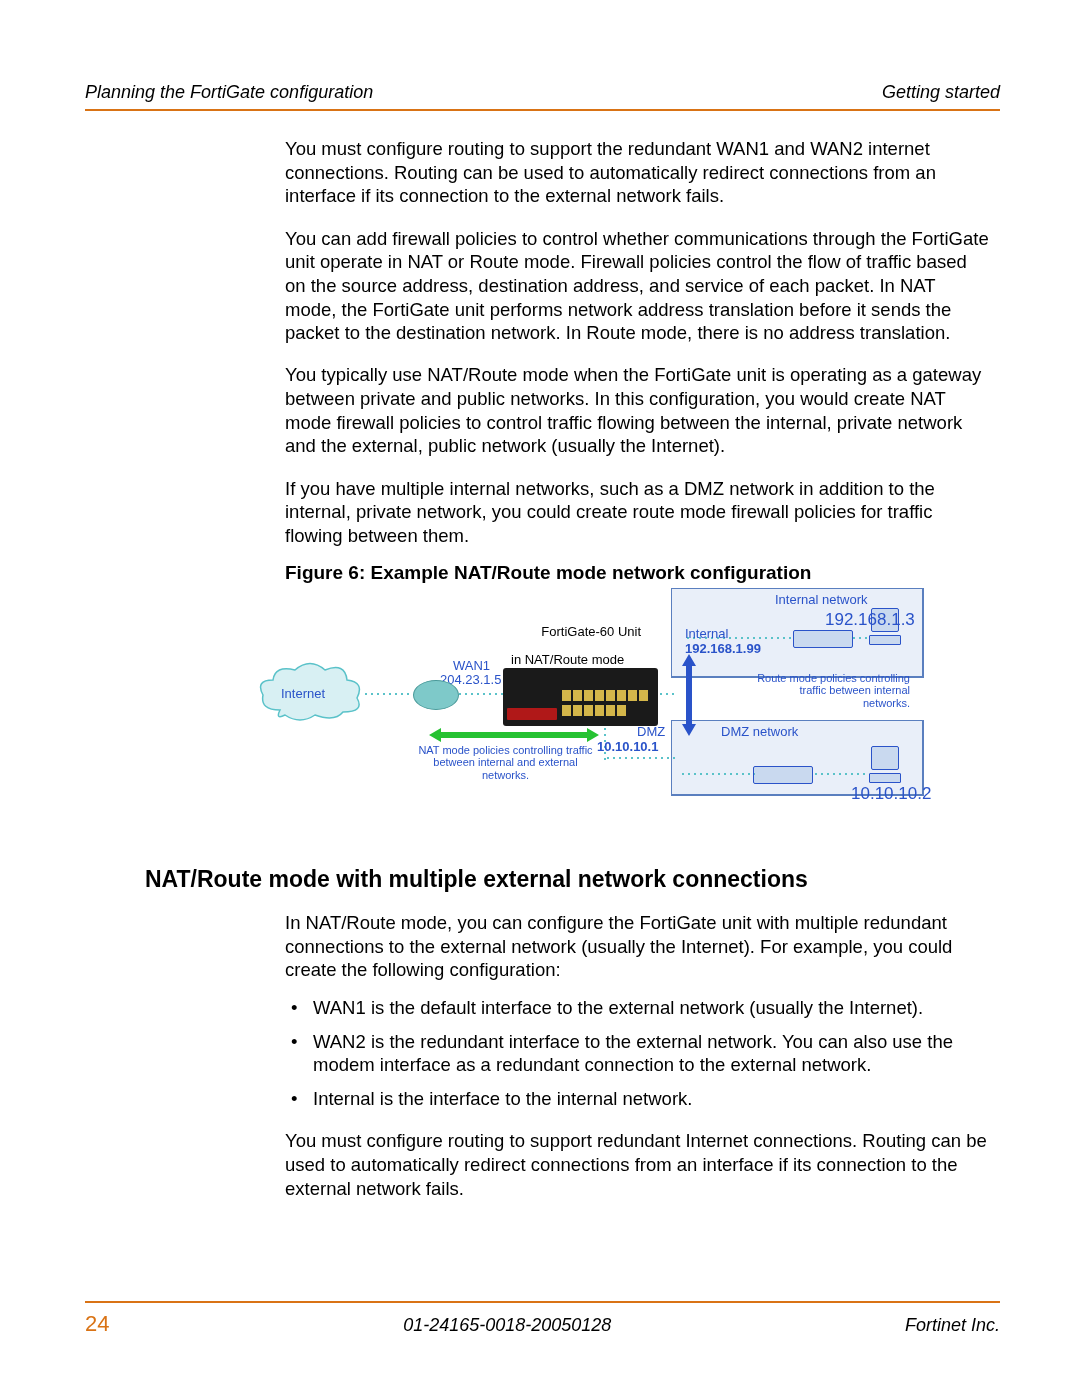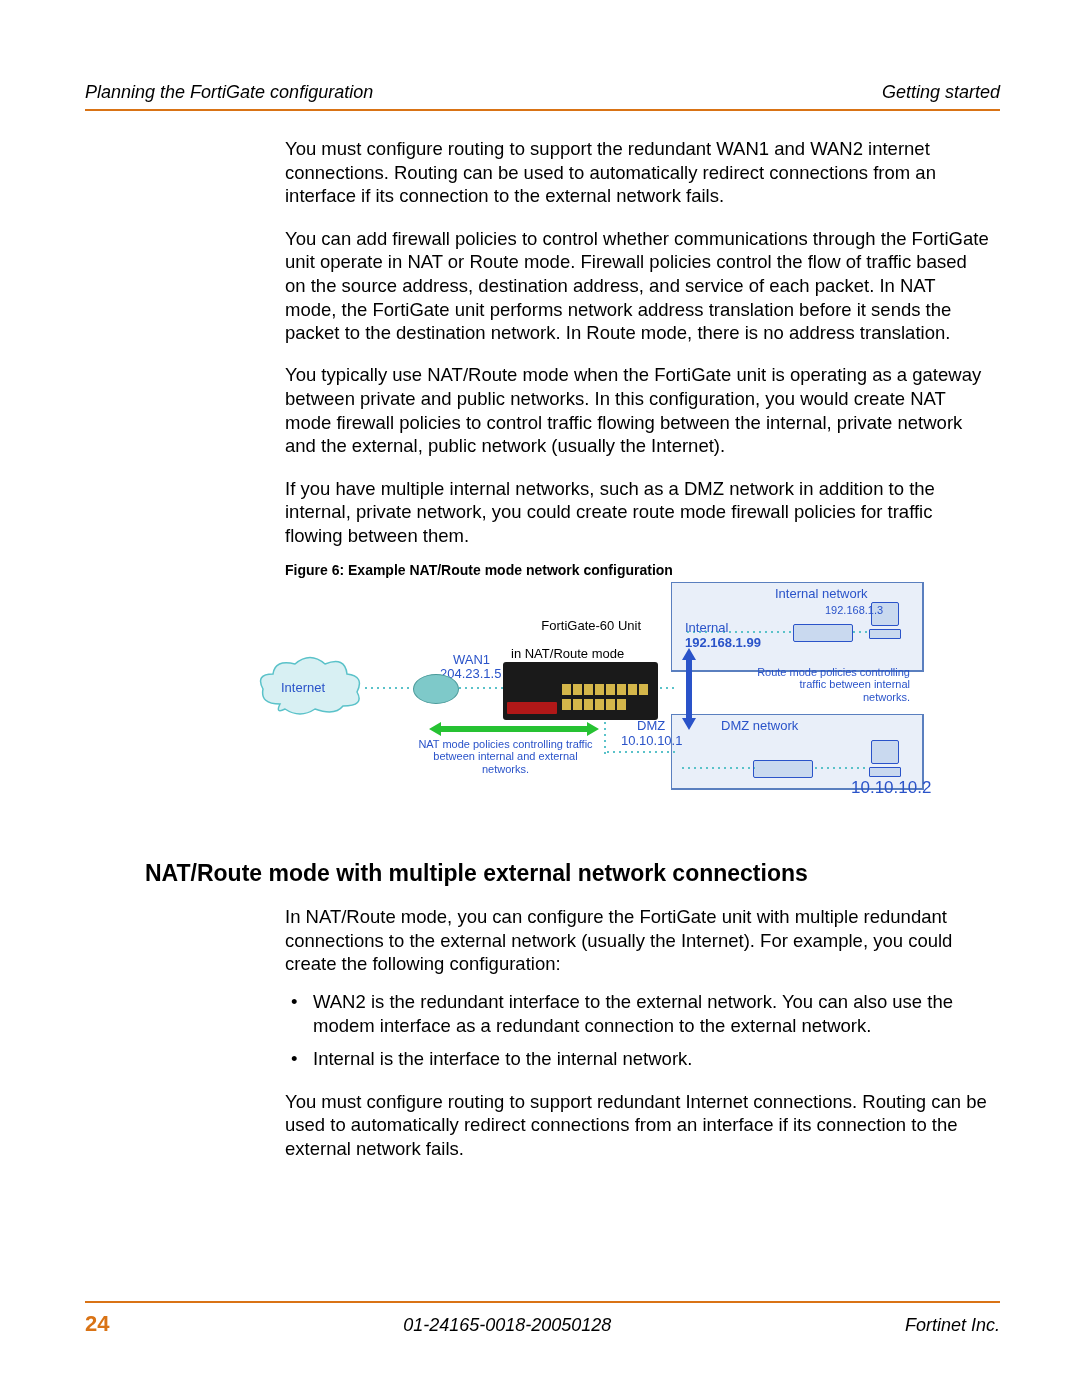--- a/index.html
+++ b/index.html
@@ -1,21 +1,21 @@
 <!DOCTYPE html>
 <html><head>
 <meta charset="utf-8">
 <style>
 body{margin:0;background:#fff;font-family:Arial,Helvetica,sans-serif;color:#000}
 .page{width:1080px;height:1397px;margin:0 auto;position:relative;box-sizing:border-box;padding:82px 80px 60px 85px}
 .hdr{display:flex;justify-content:space-between;font-style:italic;font-size:18px;color:#000;margin-bottom:6px}
 .hdr-rule{border:none;border-top:2px solid #d97315;margin:0 0 26px 0}
 .body-col{margin-left:200px;margin-right:10px}
 .para{font-size:18.5px;line-height:1.28;margin-bottom:14px}
-.fig-cap{font-weight:bold;font-size:14px;margin-top:6px;margin-bottom:4px}
+.fig-cap{font-weight:bold;font-size:19px;margin-top:6px;margin-bottom:4px}
 .fig-box{position:relative;height:242px;margin-bottom:36px}
 .panel{position:absolute;background:#e9eff9;border:1px solid #5a7fbf;border-right:2px solid #5a7fbf;border-bottom:2px solid #5a7fbf;box-sizing:border-box}
 .lbl{position:absolute;font-size:13px;font-weight:normal}
 .lbl-blue{color:#2a53c9}
 .lbl-black{color:#000}
 .note{position:absolute;font-size:11px;color:#2a53c9;text-align:center;line-height:1.15}
 .dots{position:absolute;height:4px;background-image:radial-gradient(circle,#5ac2c9 1.5px,transparent 1.5px);background-size:6px 4px;background-repeat:repeat-x}
 .dots-v{position:absolute;width:4px;background-image:radial-gradient(circle,#5ac2c9 1.5px,transparent 1.5px);background-size:4px 6px;background-repeat:repeat-y}
 .arrow-db{position:absolute}
 .arrow-db svg{display:block}
@@ -29,21 +29,21 @@
 .mini{position:absolute;display:flex;align-items:flex-end;gap:3px}
 .pc-mon{width:26px;height:22px;background:#c9d9ef;border:1px solid #2a53c9;border-radius:2px}
 .pc-base{width:30px;height:8px;background:#c9d9ef;border:1px solid #2a53c9;border-radius:1px}
 .hub{width:58px;height:16px;background:#c9d9ef;border:1px solid #2a53c9;border-radius:2px}
 .h2{font-size:23px;font-weight:bold;margin:8px 0 10px 60px}
 .bullet{font-size:18.5px;line-height:1.28;margin:0 0 10px 0;padding-left:28px;position:relative}
 .bullet::before{content:"•";position:absolute;left:6px;top:0}
 .ftr{position:absolute;left:85px;right:80px;bottom:60px}
 .ftr-rule{border:none;border-top:2px solid #d97315;margin:0 0 8px 0}
 .ftr-row{display:flex;justify-content:space-between;align-items:baseline;font-style:italic;font-size:18px}
-.page-num{color:#d97315;font-weight:bold;font-style:normal;font-size:22px}
+.page-num{color:#d97315;font-weight:normal;font-style:normal;font-size:22px}
 </style>
 </head>
 <body>
 
 <div class="page">
   <div class="hdr">
     <span>Planning the FortiGate configuration</span>
     <span>Getting started</span>
   </div>
   <hr class="hdr-rule">
@@ -62,21 +62,21 @@
       <div class="lbl lbl-blue" style="left:490px;top:4px">Internal network</div>
       <div class="mini" style="left:508px;top:42px">
           <div class="hub"></div>
         </div>
       <div class="dots" style="left:400px;top:48px;width:110px"></div>
       <div class="mini" style="left:584px;top:20px;flex-direction:column;align-items:center">
           <div class="pc-mon"></div>
           <div class="pc-base"></div>
         </div>
       <div class="dots" style="left:566px;top:48px;width:20px"></div>
-      <div class="lbl lbl-blue" style="left:540px;top:22px;font-size:11px;font-weight:normal">192.168.1.3</div>
+      <div class="lbl lbl-blue" style="left:540px;top:22px;font-size:17px;font-weight:normal">192.168.1.3</div>
 
       <div class="panel" style="left:386px;top:132px;width:253px;height:76px"></div>
       <div class="lbl lbl-blue" style="left:436px;top:136px">DMZ network</div>
       <div class="mini" style="left:468px;top:178px">
           <div class="hub"></div>
         </div>
       <div class="dots" style="left:395px;top:184px;width:75px"></div>
       <div class="dots" style="left:528px;top:184px;width:56px"></div>
       <div class="mini" style="left:584px;top:158px;flex-direction:column;align-items:center">
           <div class="pc-mon"></div>
@@ -119,21 +119,21 @@
             <div class="port"></div>
             <div class="port"></div>
             <div class="port"></div>
         </div>
       </div>
       <div class="dots" style="left:373px;top:104px;width:18px"></div>
       <div class="dots" style="left:320px;top:168px;width:70px"></div>
       <div class="dots-v" style="left:318px;top:138px;height:34px"></div>
 
       <div class="lbl lbl-blue" style="left:352px;top:136px">DMZ</div>
-      <div class="lbl lbl-blue" style="left:336px;top:151px;font-weight:normal">10.10.10.1</div>
+      <div class="lbl lbl-blue" style="left:312px;top:151px;font-weight:bold">10.10.10.1</div>
 
       <div class="arrow-db" style="left:144px;top:140px">
         <svg width="170" height="14">
             <polygon points="0,7 12,0 12,4 158,4 158,0 170,7 158,14 158,10 12,10 12,14" fill="#26c232"></polygon>
           </svg>
       </div>
 
       <div class="arrow-db" style="left:397px;top:66px">
         <svg width="14" height="82">
             <polygon points="7,0 14,12 10,12 10,70 14,70 7,82 0,70 4,70 4,12 0,12" fill="#2a53c9"></polygon>
@@ -142,20 +142,21 @@
 
       <div class="note" style="left:128px;top:156px;width:185px">NAT mode policies controlling traffic between internal and external networks.</div>
       <div class="note" style="left:470px;top:84px;width:155px;text-align:right">Route mode policies controlling traffic between internal networks.</div>
     </div>
   </div>
 
   <div class="h2">NAT/Route mode with multiple external network connections</div>
 
   <div class="body-col">
     <p class="para">In NAT/Route mode, you can configure the FortiGate unit with multiple redundant connections to the external network (usually the Internet). For example, you could create the following configuration:</p>
+    <div class="bullet">WAN1 is the default interface to the external network (usually the Internet).</div>
     <div class="bullet">WAN2 is the redundant interface to the external network. You can also use the modem interface as a redundant connection to the external network.</div>
     <div class="bullet">Internal is the interface to the internal network.</div>
     <p class="para">You must configure routing to support redundant Internet connections. Routing can be used to automatically redirect connections from an interface if its connection to the external network fails.</p>
   </div>
 
   <div class="ftr">
     <hr class="ftr-rule">
     <div class="ftr-row">
       <span class="page-num">24</span>
       <span>01-24165-0018-20050128</span>

